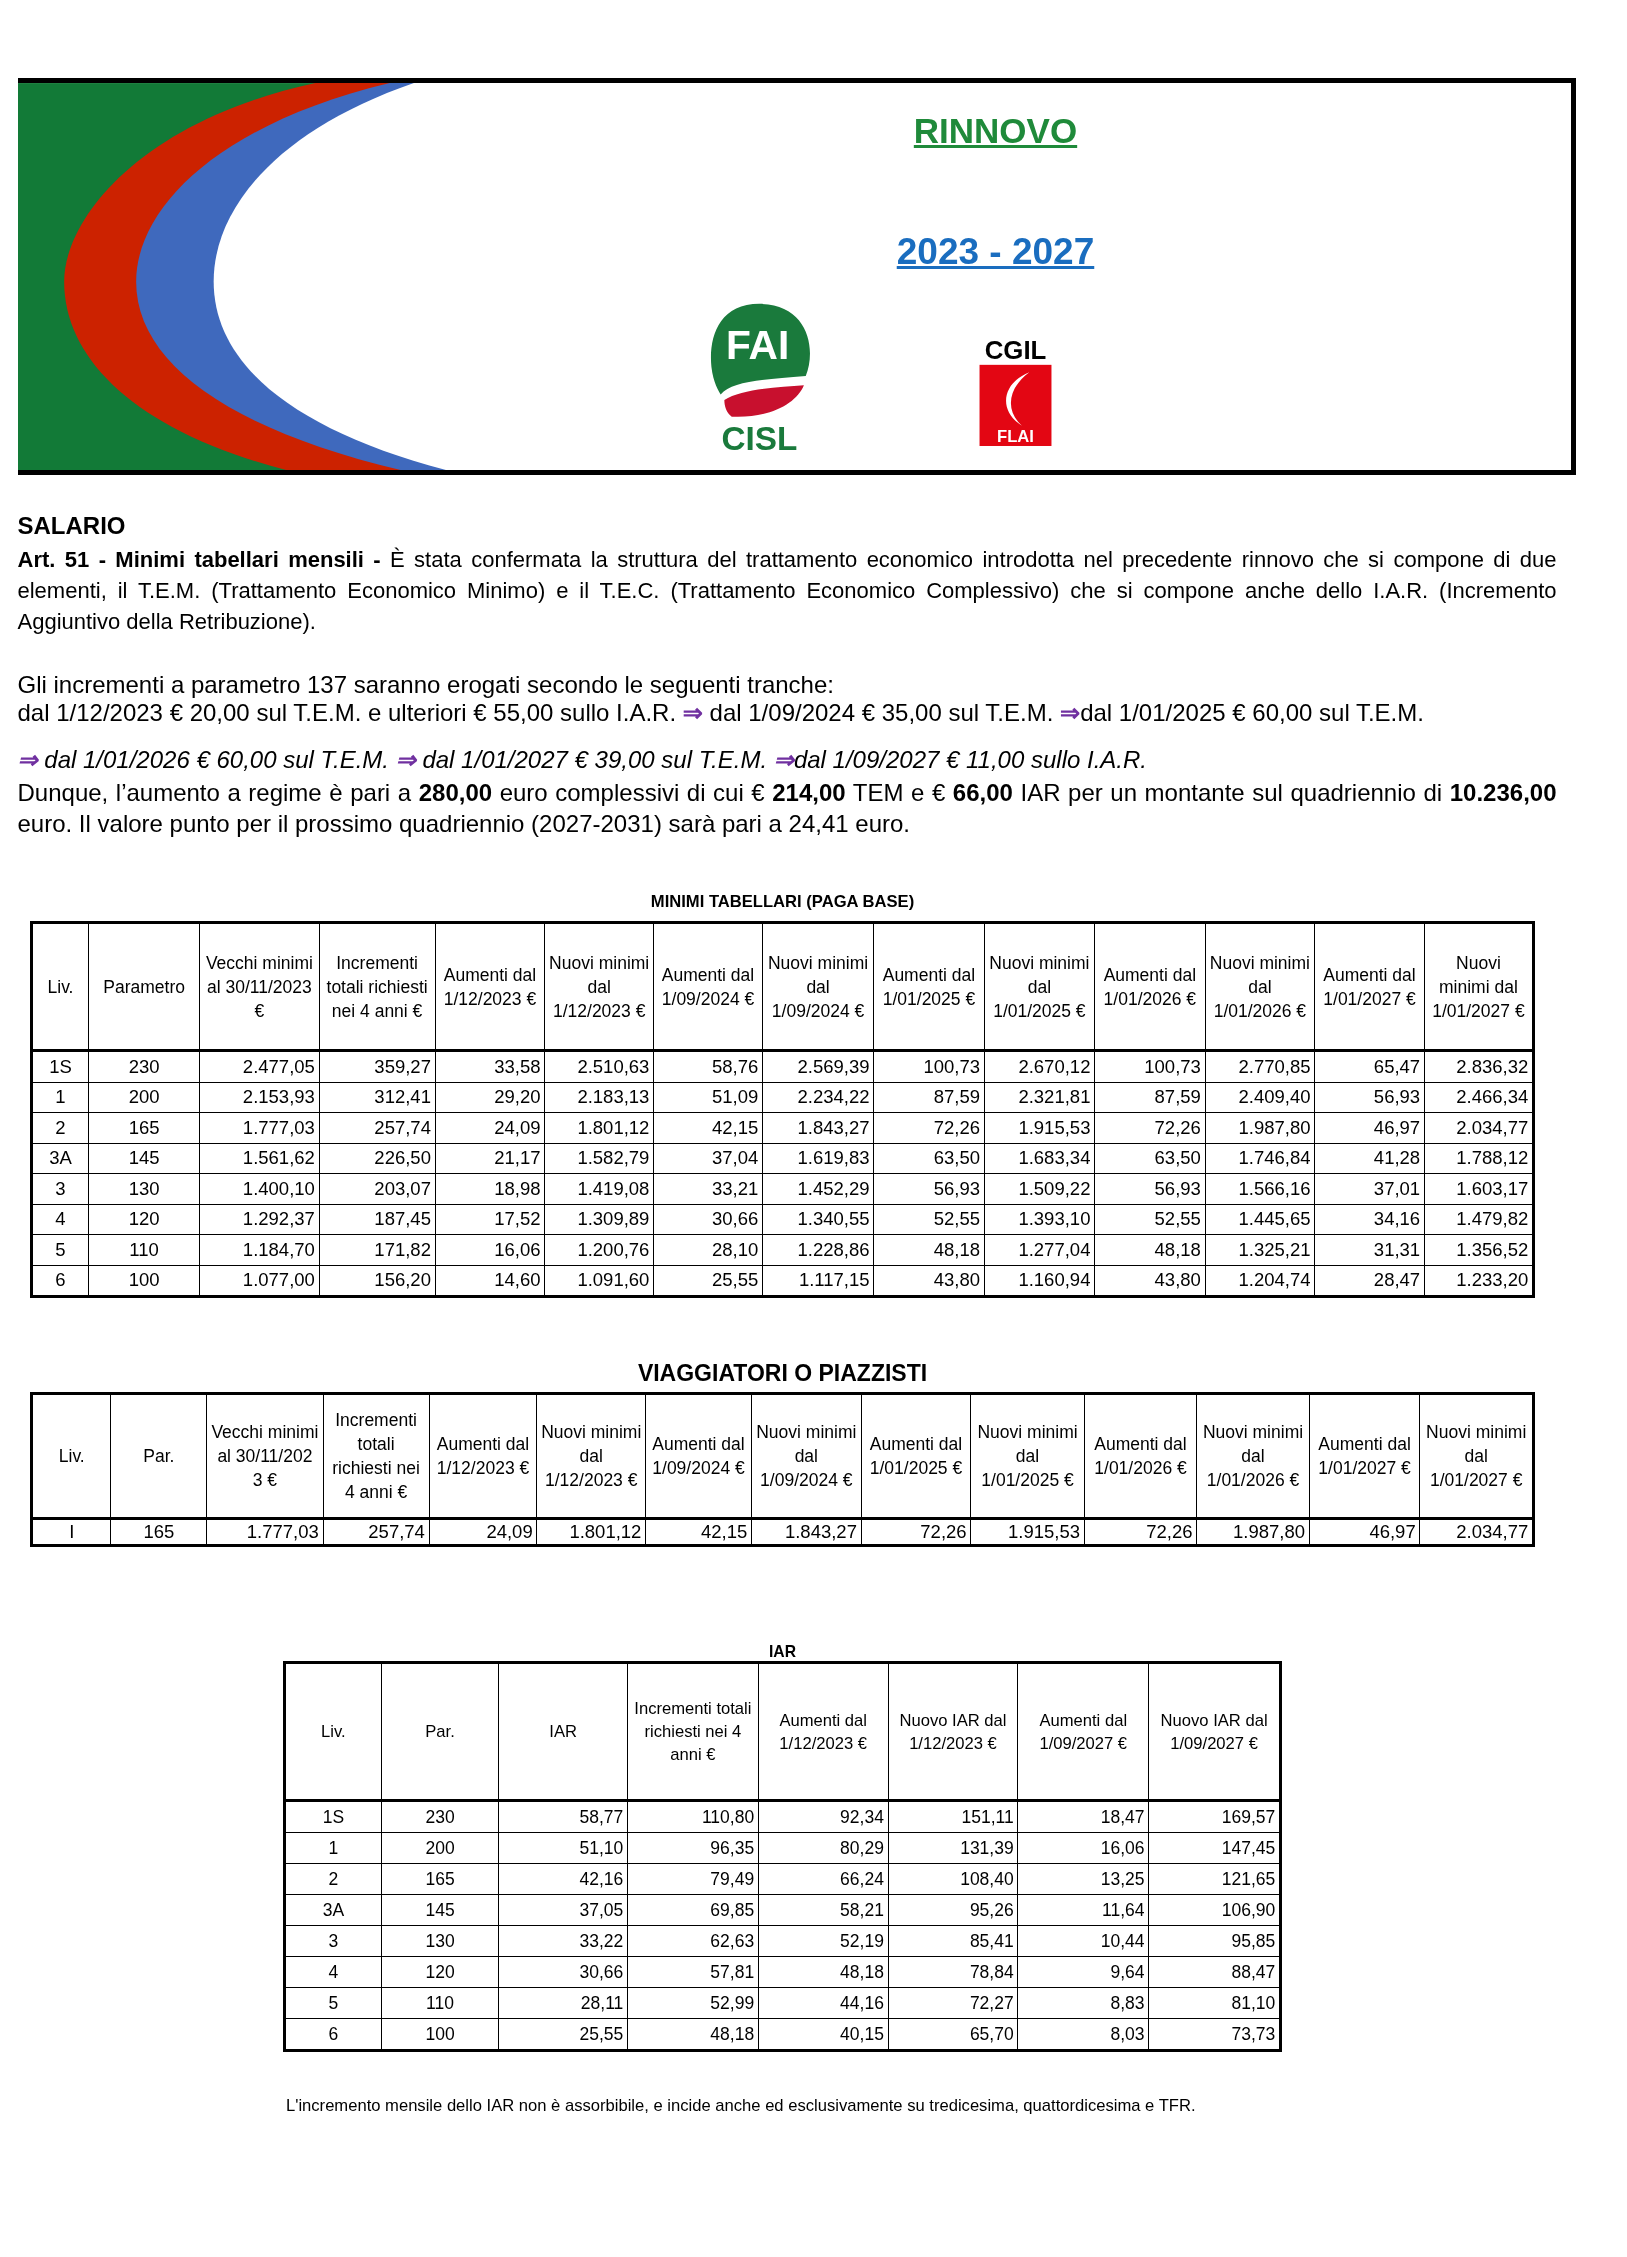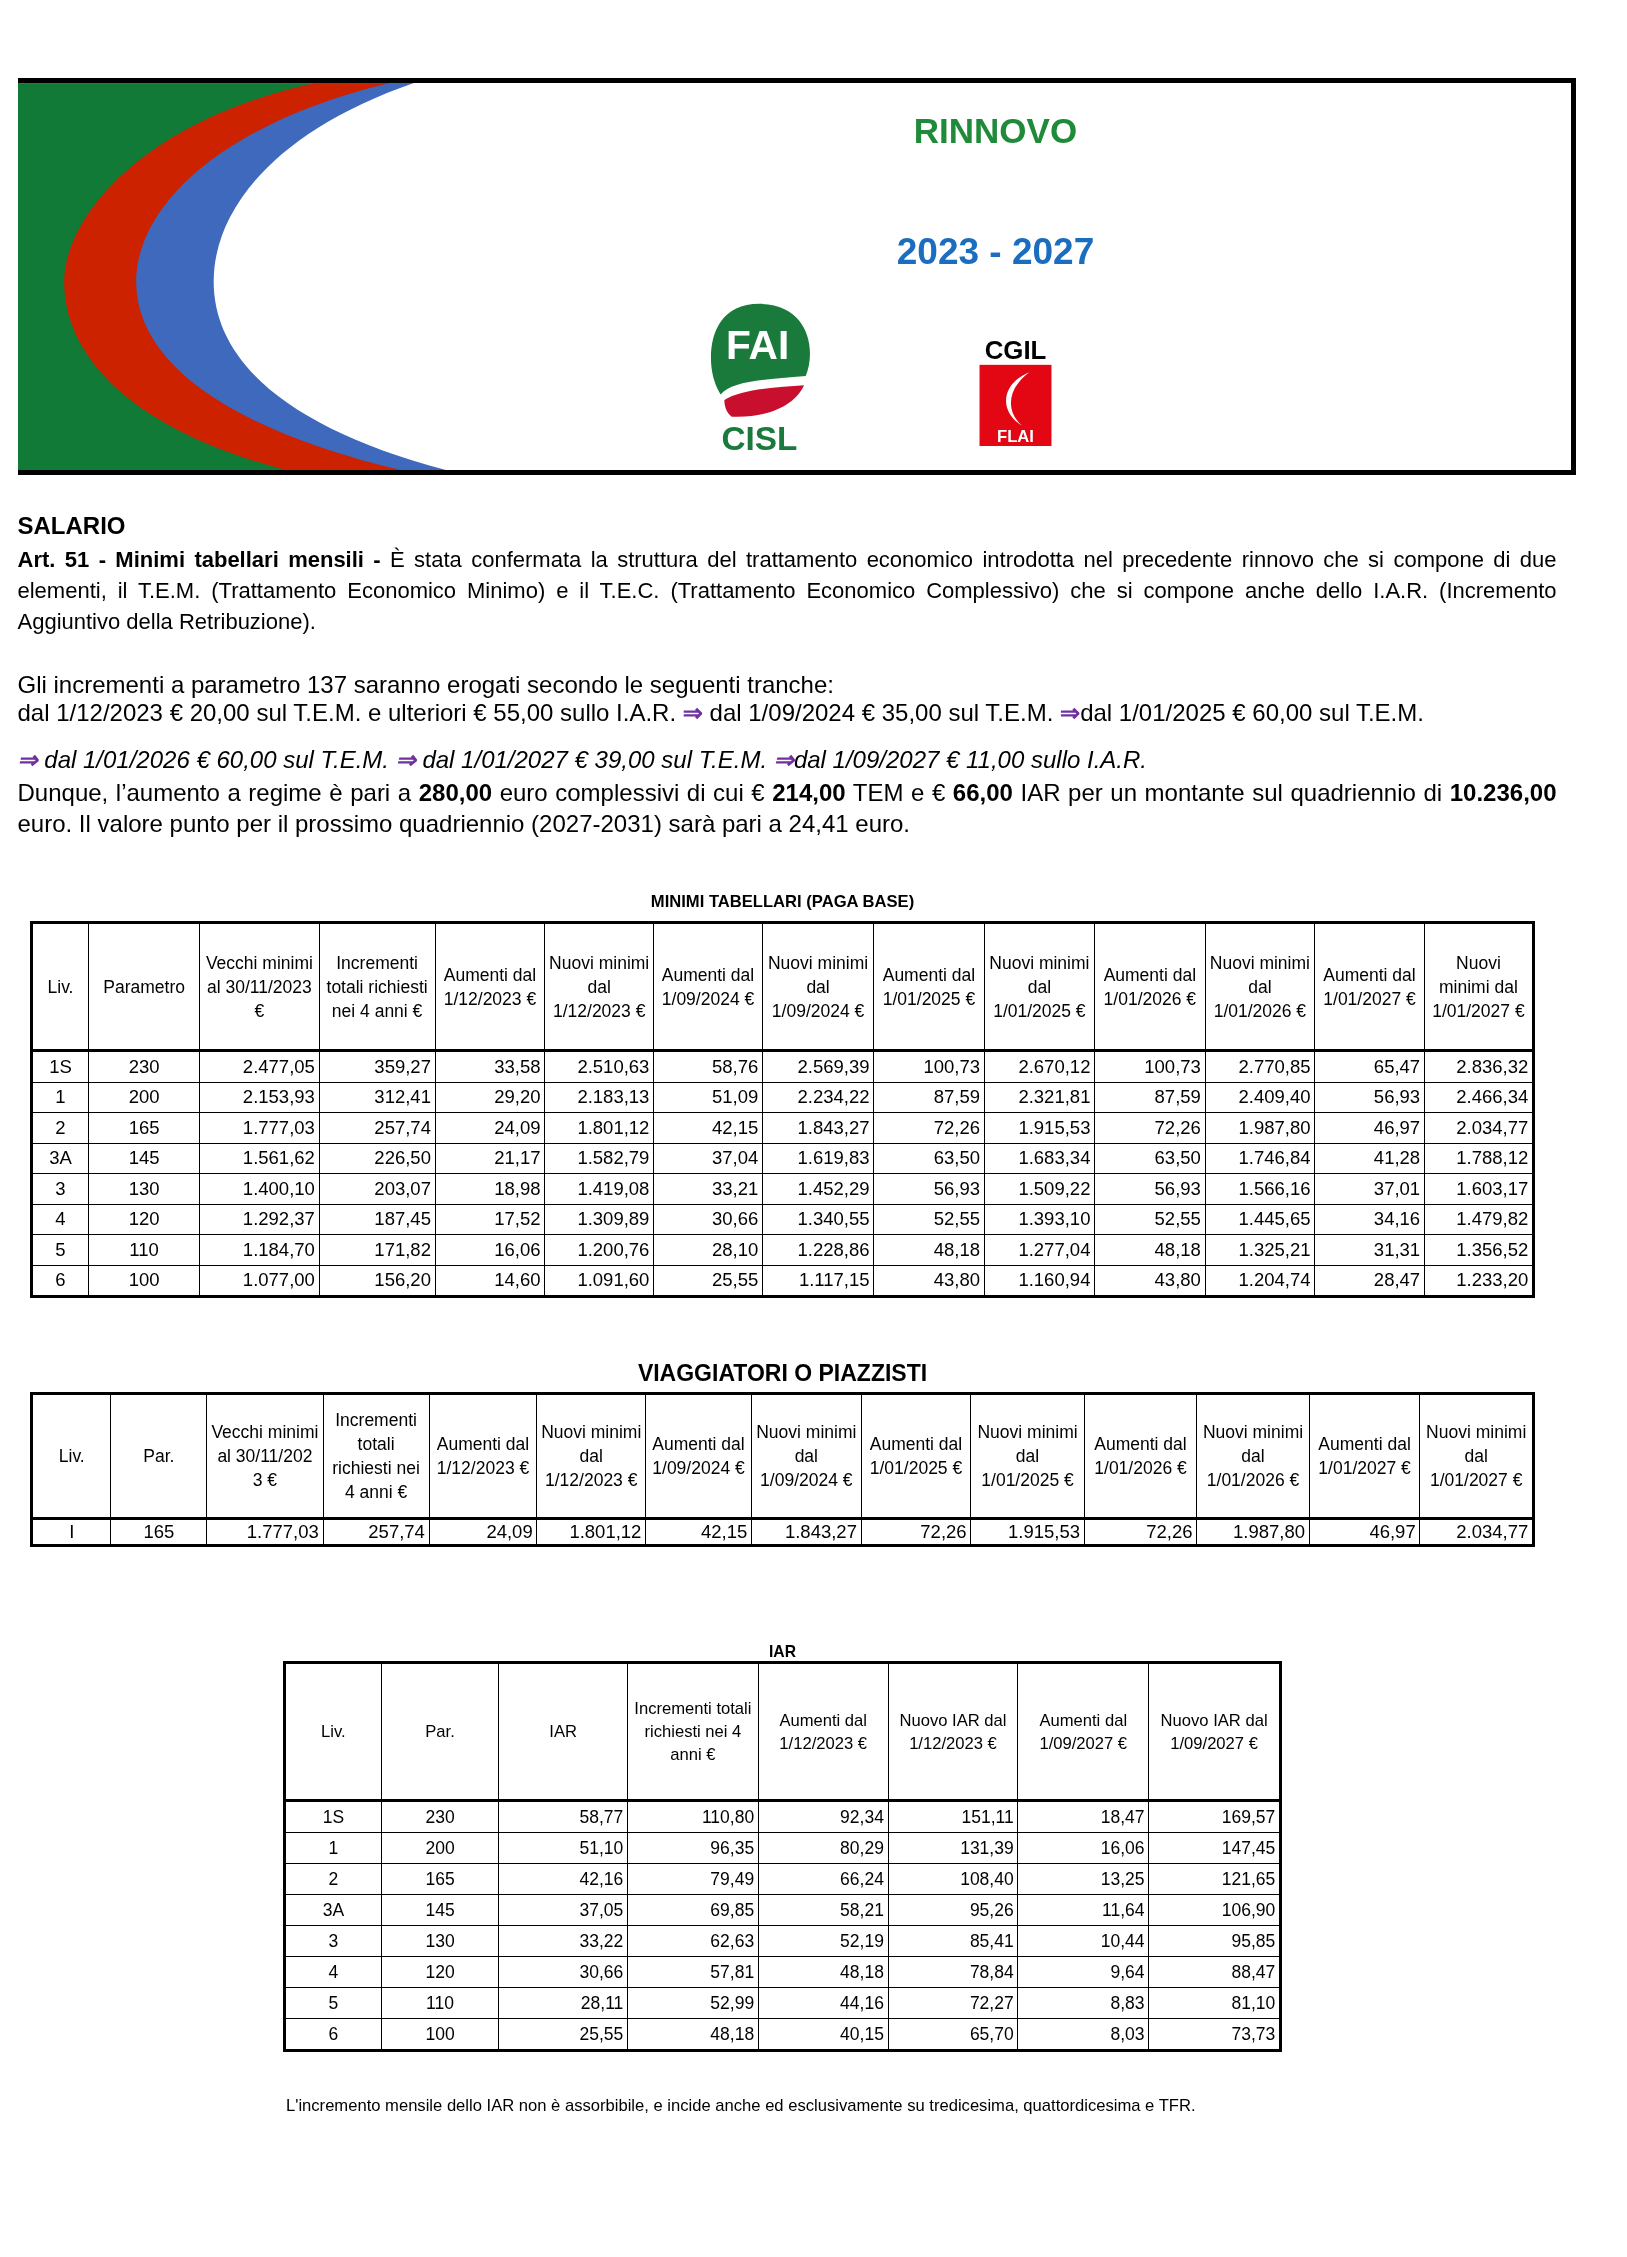--- a/index.html
+++ b/index.html
@@ -6,21 +6,21 @@
   body { width:1627px; height:2257px; position:relative; overflow:hidden;
          font-family:"Liberation Sans", sans-serif; color:#000; }
   .abs { position:absolute; }
 
   
   #banner { left:17.5px; top:78px; width:1558px; height:397px;
             border-top:5.5px solid #000; border-bottom:5.5px solid #000; border-right:5.5px solid #000;
             box-sizing:border-box; overflow:hidden; background:#fff; }
   #banner svg.arcs { position:absolute; left:0; top:0; }
   .btitle { position:absolute; left:701px; width:554px; text-align:center; font-weight:bold;
-            font-family:"Liberation Sans", sans-serif; }
+            font-family:"Liberation Sans", sans-serif;text-decoration:underline; }
   #t-rinnovo { top:28px; font-size:35px; color:#1f8a3a; }
   #t-ccnl { top:88px; font-size:37px; color:#e8161b; }
   #t-years { top:148px; font-size:37px; color:#1a6dbf; }
   .logo { position:absolute; }
   #salario { left:17.5px; top:512px; font-weight:bold; font-size:24px; }
   #para1 { left:17.5px; top:544px; width:1539px; text-align:justify; font-size:22px; line-height:31px; }
   #para-intro { left:17.5px; top:638px; font-size:24px; line-height:31px; }
   #tranche1 { left:17.5px; top:699px; font-size:24px; white-space:nowrap; }
   #tranche2 { left:17.5px; top:746px; font-size:24px; white-space:nowrap;font-style:italic; }
   .arrow { color:#7030a0; font-weight:bold; }

